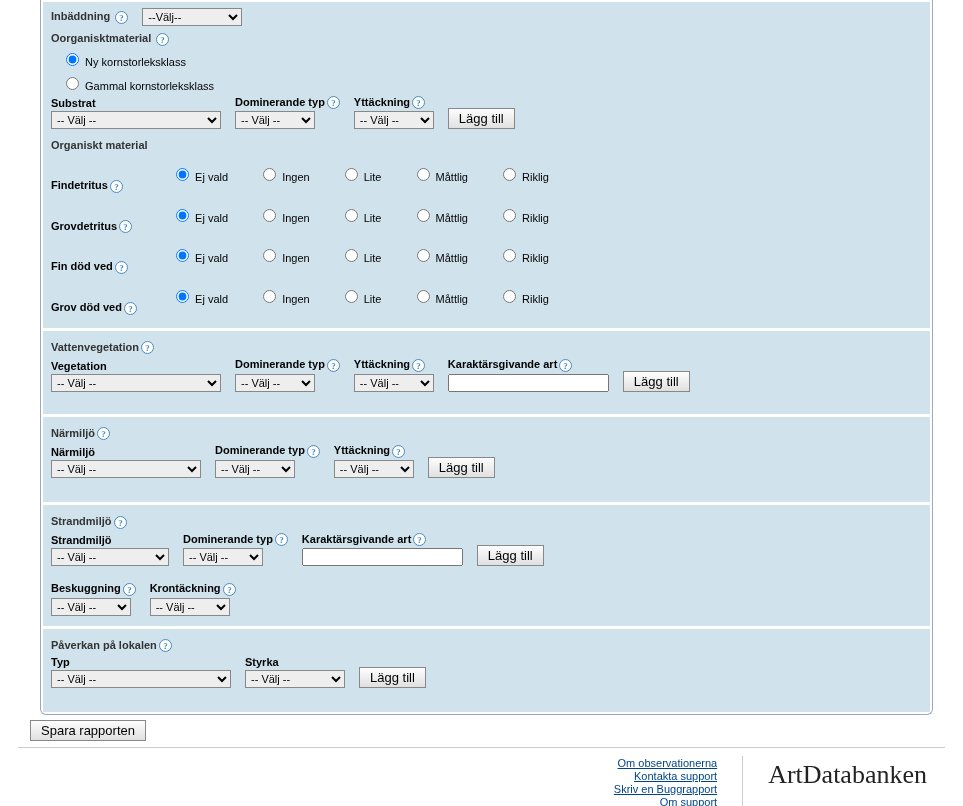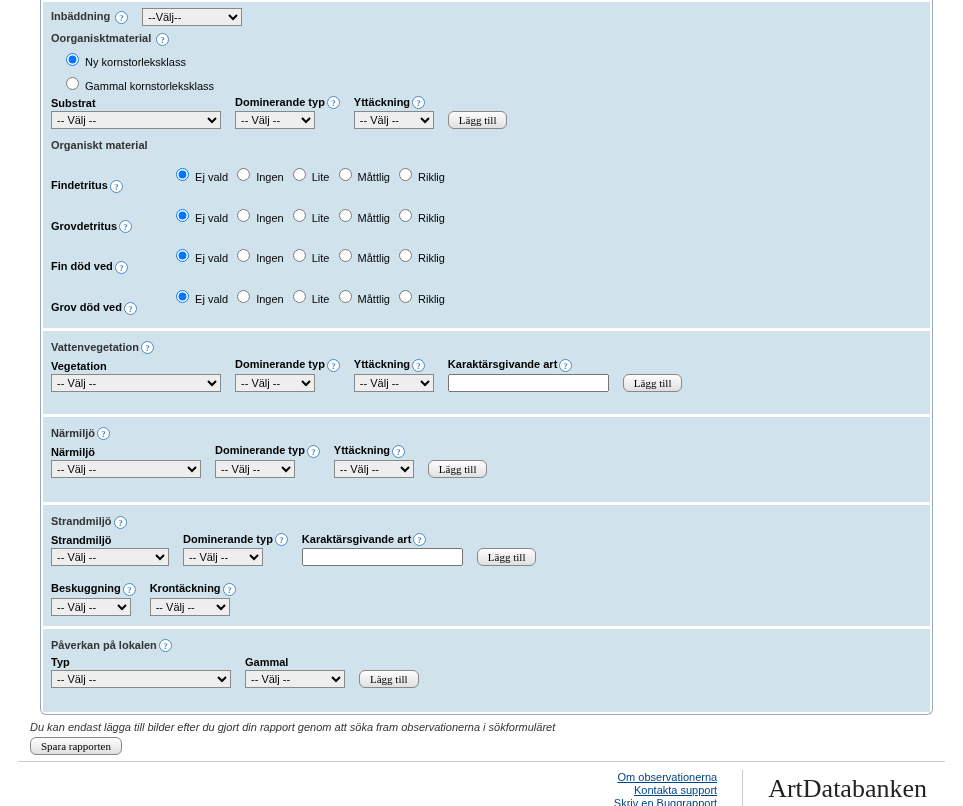--- a/index.html
+++ b/index.html
@@ -46,35 +46,34 @@
   align-items: flex-end;
   gap: 14px;
   margin-top: 2px;
 }
 .col { display:flex; flex-direction:column; }
 .col label { font-weight: bold; margin-bottom: 2px; }
 .radio-group { margin: 4px 0 4px 10px; }
 .radio-group .radio-item { margin-right: 8px; }
 .radio-row { display:flex; align-items:center; gap: 10px; margin: 3px 0; }
 .radio-row .label-cell { width: 110px; font-weight: bold; margin-top: 24px; }
-.radio-row .options { display:flex; gap: 4px; align-items:center; }
+.radio-row .options { display:flex; gap: 30px; align-items:center; }
 select, input[type="text"] { font-size: 11px; font-family: inherit; }
 select { background:#eee; border:1px solid #888; padding:1px; }
 .sel-wide { width: 200px; }
 .sel-med { width: 170px; }
 .sel-sm { width: 80px; }
 .sel-sm2 { width: 100px; }
 .txt-med { width: 153px; }
 input.btn {
-  font-size: 11px;
+  font-size: 13px;
   padding: 2px 10px;
   background: linear-gradient(#fdfdfd,#e0e0e0);
   border: 1px solid #888;
-  border-radius: 6px;
-  font-family: Liberation Serif, serif;
+  border-radius: 0;
 }
 .note {
   font-style: italic;
   margin: 6px 0 4px 30px;
   color: #333;
 }
 .save-btn-wrap { margin-left: 30px; }
 .footer {
   margin: 6px 18px 0 18px;
   border-top: 1px solid #ccc;
@@ -317,31 +316,30 @@
   <div class="section-header"><span>Påverkan på lokalen</span><span class="help-icon"><svg width="13" height="13">
               <circle cx="6.5" cy="6.5" r="6" fill="#fff" stroke="#4a8bc2"></circle>
               <text x="6.5" y="10" text-anchor="middle" font-size="9" fill="#4a8bc2" font-family="Georgia">?</text>
             </svg></span></div>
   <div class="row">
     <div class="col">
       <label><span>Typ</span></label>
       <select class="sel-wide" style="width:180px;"><option>-- Välj --</option></select>
     </div>
     <div class="col">
-      <label><span>Gammal</span></label>
+      <label><span>Styrka</span></label>
       <select style="width:100px;"><option>-- Välj --</option></select>
     </div>
     <input type="button" class="btn" value="Lägg till" style="">
   </div>
   <div style="height:14px;"></div>
 </div>
 
 </div>
 
-<div class="note">Du kan endast lägga till bilder efter du gjort din rapport genom att söka fram observationerna i sökformuläret</div>
 <div class="save-btn-wrap">
   <input type="button" class="btn" value="Spara rapporten" style="">
 </div>
 
 <div class="footer">
   <div class="footer-links">
     <a href="#">Om observationerna</a>
     <a href="#">Kontakta support</a>
     <a href="#">Skriv en Buggrapport</a>
     <a href="#">Om support</a>

